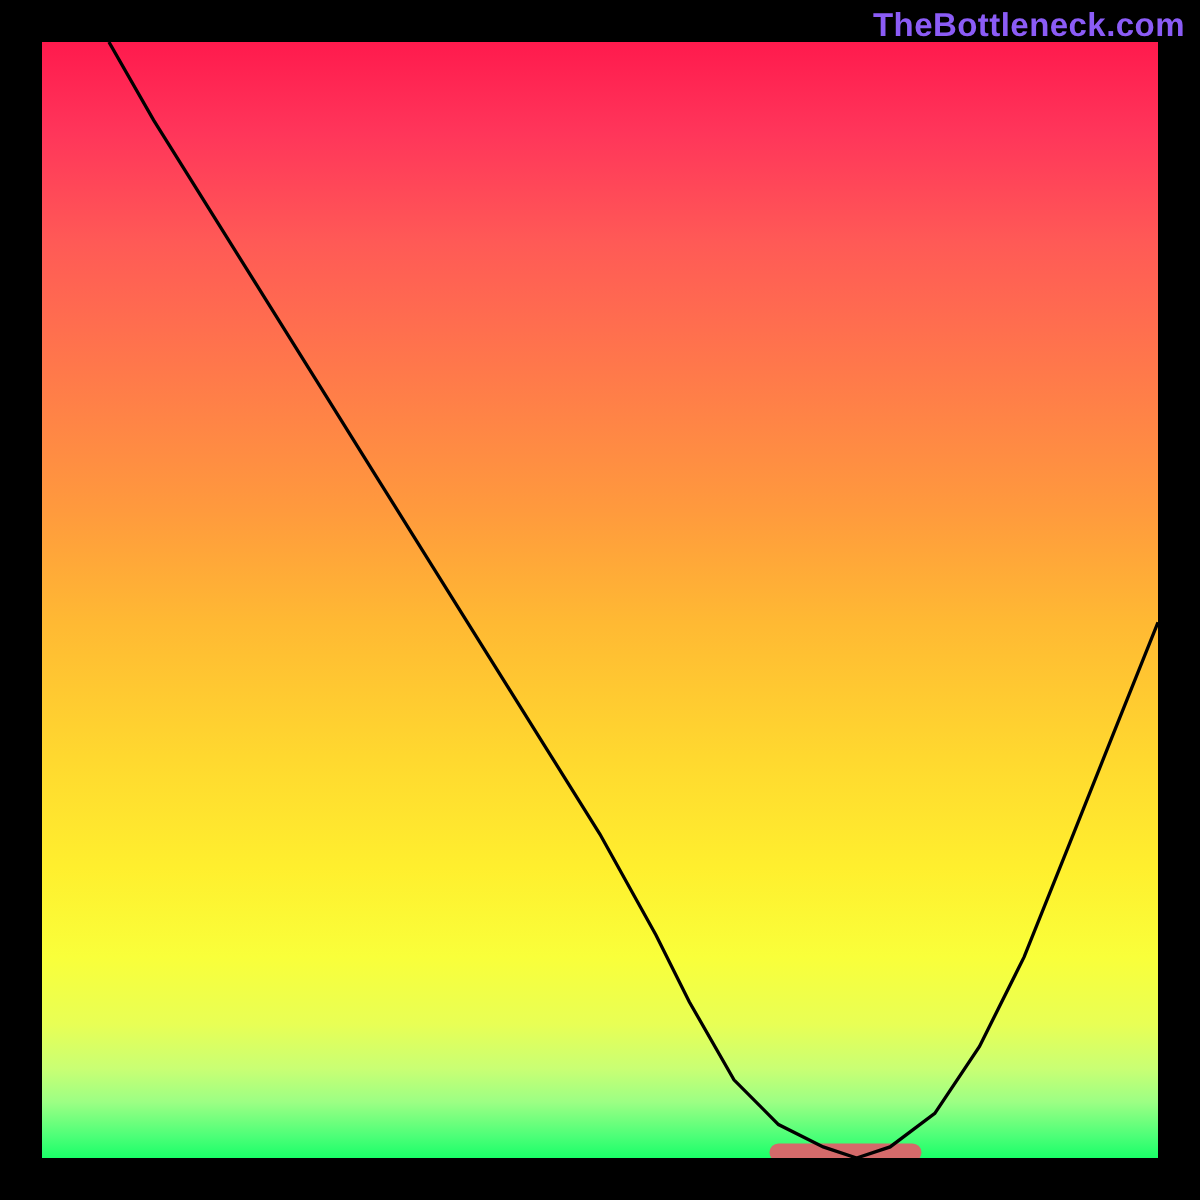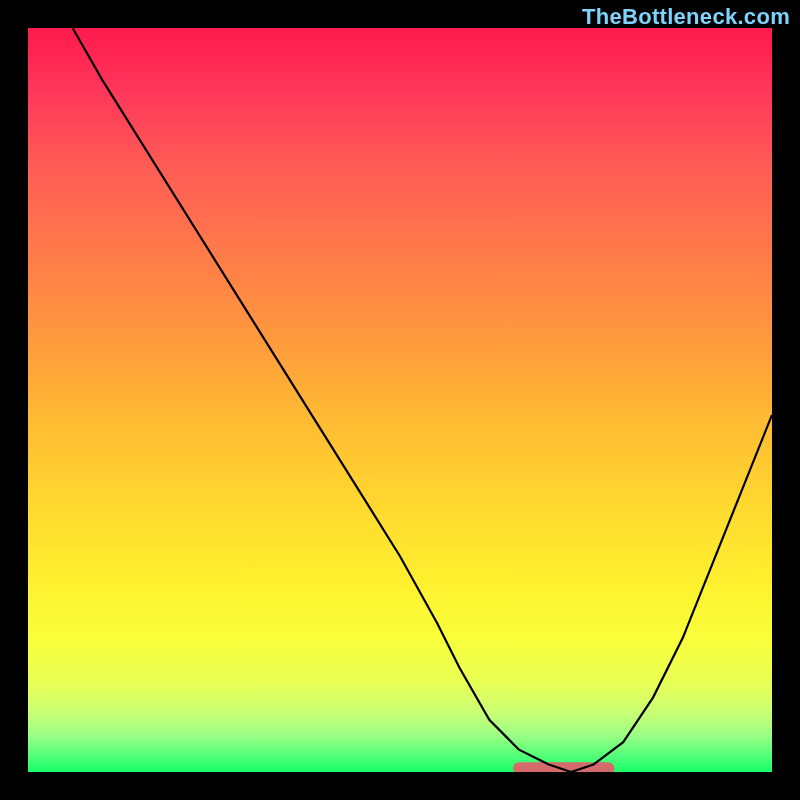--- a/index.html
+++ b/index.html
@@ -39,21 +39,21 @@
       #c9ff74 92%,
       #9cff84 95%,
       #4eff78 98%,
       #1aff68 100%
     );
   }
   .watermark {
     position: absolute;
     top: 4px;
     right: 10px;
-    color: #7dd3fc;
+    color: #8b5cf6;
     font-size: 22px;
     font-weight: 600;
     letter-spacing: 0.3px;
     user-select: none;
   }
   svg.curves {
     position: absolute;
     top: 0;
     left: 0;
     width: 744px;

